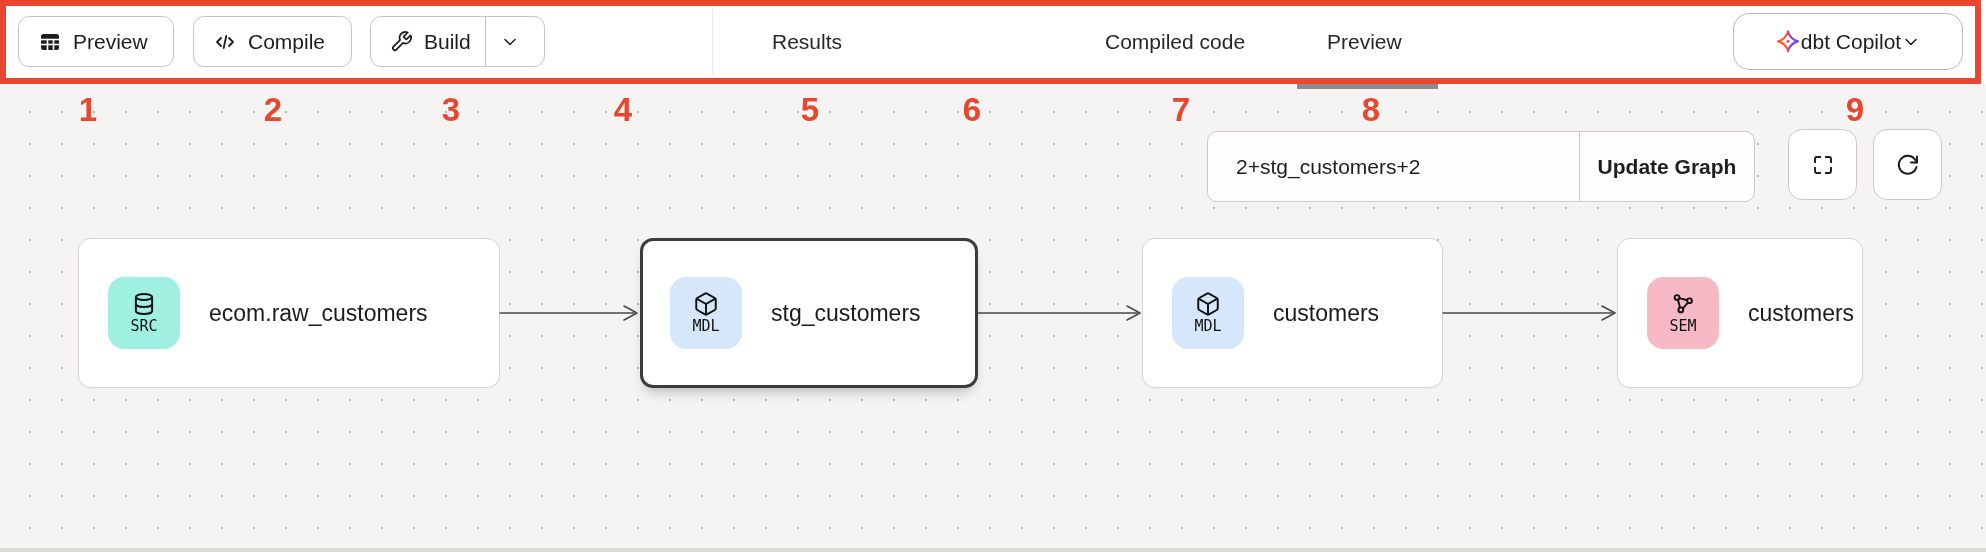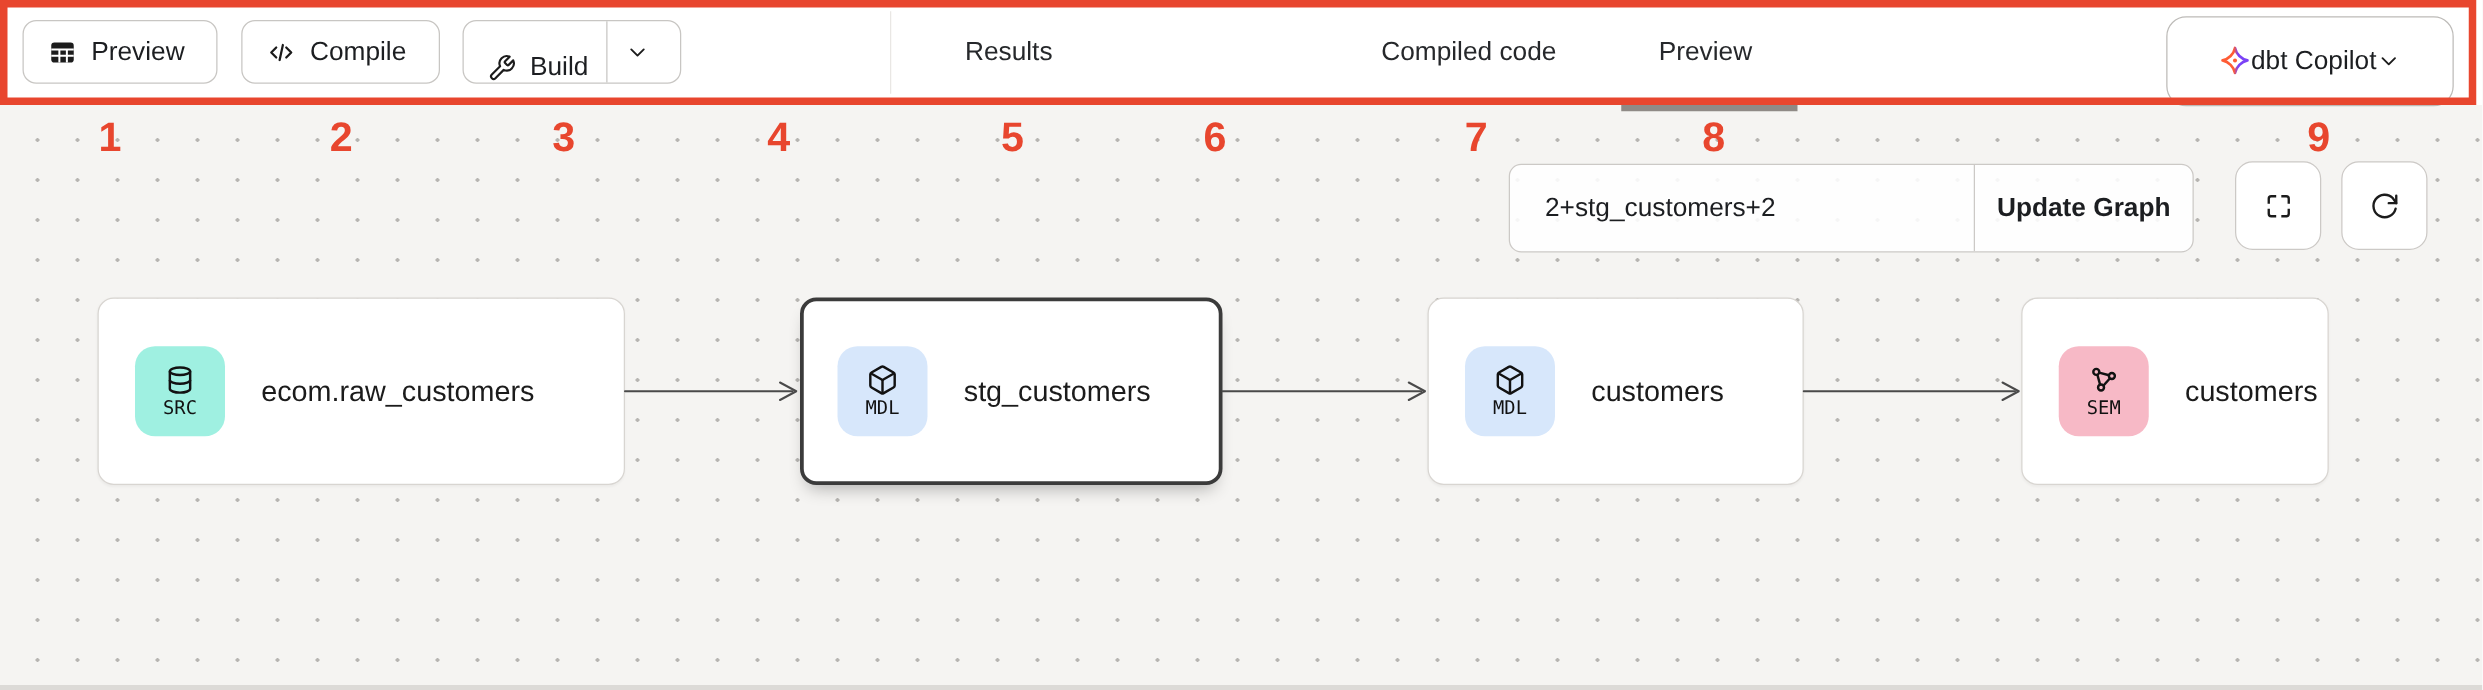--- a/index.html
+++ b/index.html
@@ -18,21 +18,21 @@
     position:absolute;top:16px;height:51px;box-sizing:border-box;background:#fff;
     border:1px solid #c8c6c3;border-radius:11px;display:flex;align-items:center;
     font-size:21px;font-weight:500;color:#1c1e21;cursor:default;
   }
   .tb-btn .main{display:flex;align-items:center;gap:11px;padding:0 19px;height:100%;}
   .tb-btn .split-divider{width:1px;height:100%;background:#c8c6c3;}
   .tb-btn .caret{display:flex;align-items:center;justify-content:center;height:100%;}
   .tabs-sep{position:absolute;left:712px;top:9px;width:1px;height:66px;background:#e9e7e4;}
   .tab{position:absolute;top:0;height:84px;display:flex;align-items:center;font-size:21px;color:#26282b;cursor:default;}
   .copilot{
-    position:absolute;left:1733px;top:13px;width:230px;height:72px;box-sizing:border-box;
+    position:absolute;left:1733px;top:13px;width:230px;height:57px;box-sizing:border-box;
     background:#fff;border:1px solid #bdbbb8;border-radius:16px;display:flex;align-items:center;
     justify-content:center;font-size:21px;font-weight:500;
   }
   
   .step-num{position:absolute;top:92px;transform:translateX(-50%);color:#e8462e;font-size:33px;font-weight:700;line-height:36px;z-index:3;}
   
   .selector-group{
     position:absolute;left:1207px;top:131px;width:548px;height:71px;box-sizing:border-box;
     background:rgba(255,255,255,0.88);border:1px solid #ccc9c6;border-radius:10px;
     display:flex;align-items:stretch;overflow:hidden;
@@ -95,21 +95,21 @@
         <svg width="24" height="24" viewBox="0 0 24 24" fill="none" stroke="#1c1c1c" stroke-width="1.8" stroke-linecap="round" stroke-linejoin="round">
           <polyline points="8 8 4 12 8 16"></polyline>
           <polyline points="16 8 20 12 16 16"></polyline>
           <line x1="13.3" y1="6" x2="10.7" y2="18"></line>
         </svg>
         <span>Compile</span>
       </span>
     </div>
 
     <div class="tb-btn" style="left:370px;width:175px;">
-      <span class="main" style="padding-right:14px;align-items:flex-end;">
+      <span class="main" style="padding-right:14px;">
         <svg width="23" height="23" viewBox="0 0 24 24" fill="none" stroke="#1c1c1c" stroke-width="1.8" stroke-linecap="round" stroke-linejoin="round">
           <path d="M14.7 6.3a1 1 0 0 0 0 1.4l1.6 1.6a1 1 0 0 0 1.4 0l3.77-3.77a6 6 0 0 1-7.94 7.94l-6.91 6.91a2.12 2.12 0 0 1-3-3l6.91-6.91a6 6 0 0 1 7.94-7.94l-3.76 3.76z"></path>
         </svg>
         <span>Build</span>
       </span>
       <span class="split-divider"></span>
       <span class="caret" style="width:49px;">
         <svg width="20" height="20" viewBox="0 0 24 24" fill="none" stroke="#1c1c1c" stroke-width="1.8" stroke-linecap="round" stroke-linejoin="round">
           <polyline points="6 9 12 15 18 9"></polyline>
         </svg>

